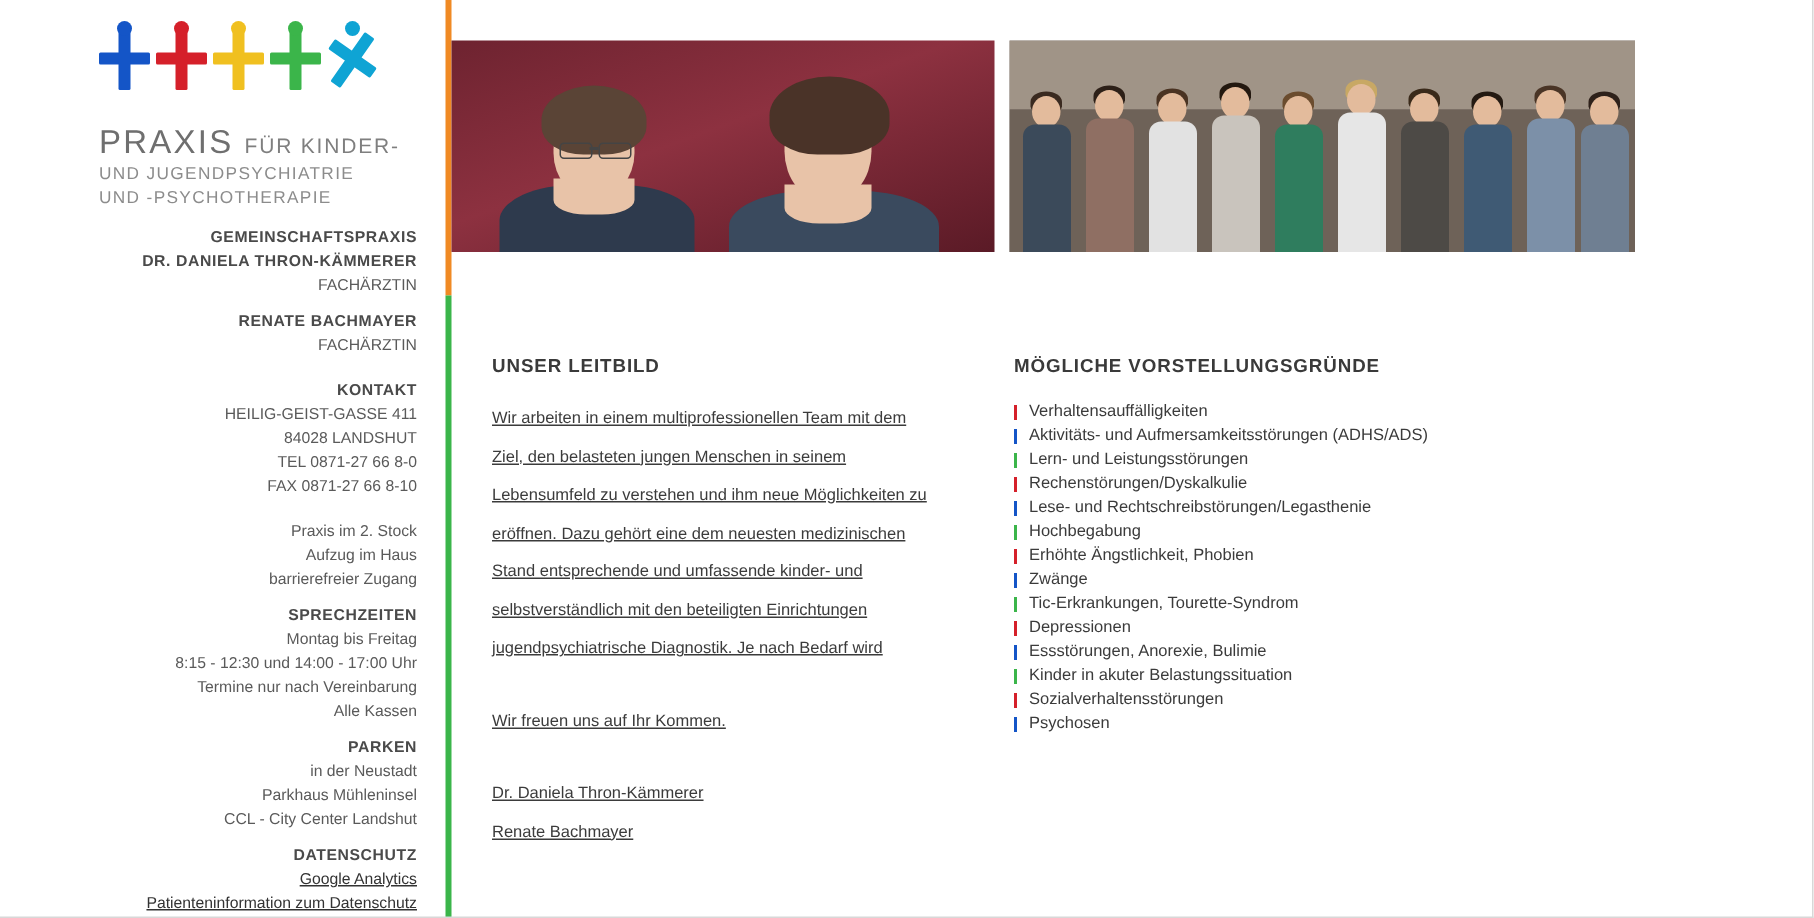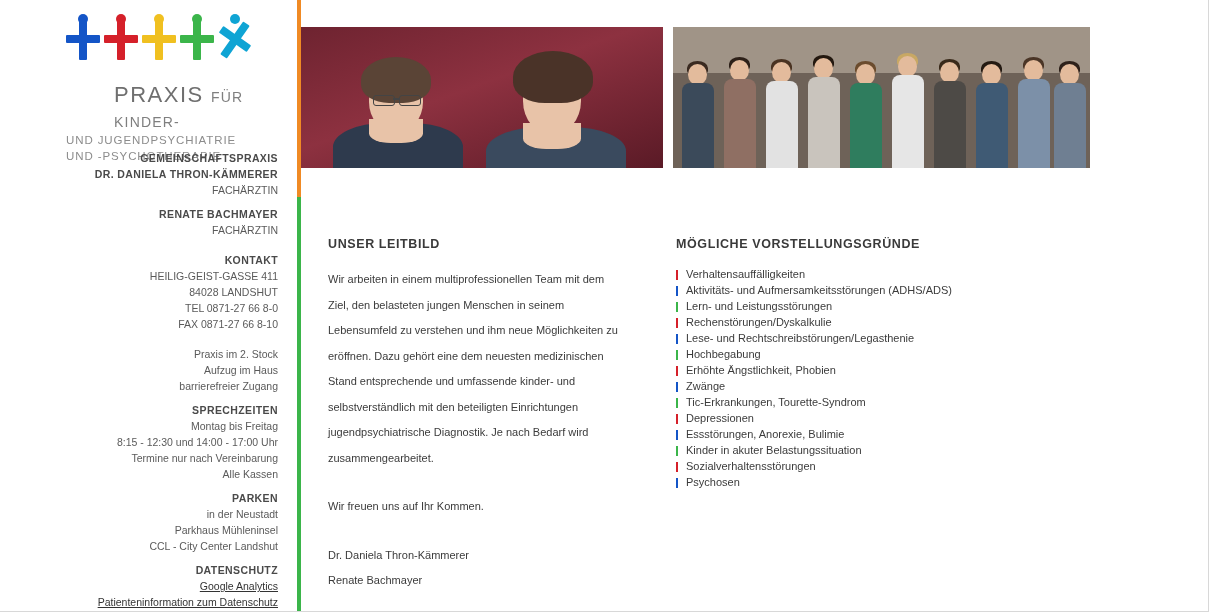--- a/index.html
+++ b/index.html
@@ -76,21 +76,20 @@
     height: 10px;
     border-radius: 50%;
   }
   .logo-title {
     font-size: 21px;
     letter-spacing: 1.5px;
     color: #7f7f7f;
     margin-top: 12px;
     text-align: left;
     font-weight: normal;
-    margin-left: 48px;
   }
   .logo-title .big {
     color: #6f6f6f;
     font-size: 22px;
   }
   .logo-sub {
     text-align: left;
     font-size: 11.5px;
     letter-spacing: 0.9px;
     color: #8c8c8c;
@@ -254,20 +253,21 @@
     font-size: 12.5px;
     font-weight: bold;
     color: #3a3a3a;
     letter-spacing: 0.6px;
     margin-bottom: 16px;
   }
   .para-line {
     font-size: 11px;
     color: #3b3b3b;
     line-height: 25.5px;
+    text-decoration: underline;
   }
   .para-gap { height: 23px; }
   .bullet-list {
     list-style: none;
     margin: 0;
     padding: 0;
   }
   .bullet-item {
     font-size: 11px;
     color: #3b3b3b;
@@ -471,21 +471,20 @@
 
     <div class="col-left">
       <div class="heading">UNSER LEITBILD</div>
       <div class="para-line">Wir arbeiten in einem multiprofessionellen Team mit dem</div>
       <div class="para-line">Ziel, den belasteten jungen Menschen in seinem</div>
       <div class="para-line">Lebensumfeld zu verstehen und ihm neue Möglichkeiten zu</div>
       <div class="para-line">eröffnen. Dazu gehört eine dem neuesten medizinischen</div>
       <div class="para-line">Stand entsprechende und umfassende kinder- und</div>
       <div class="para-line">selbstverständlich mit den beteiligten Einrichtungen</div>
       <div class="para-line">jugendpsychiatrische Diagnostik. Je nach Bedarf wird</div>
-      <div class="para-line">zusammengearbeitet.</div>
       <div class="para-gap"></div>
       <div class="para-line">Wir freuen uns auf Ihr Kommen.</div>
       <div class="para-gap"></div>
       <div class="para-line">Dr. Daniela Thron-Kämmerer</div>
       <div class="para-line">Renate Bachmayer</div>
     </div>
 
     <div class="col-right">
       <div class="heading">MÖGLICHE VORSTELLUNGSGRÜNDE</div>
       <ul class="bullet-list">

